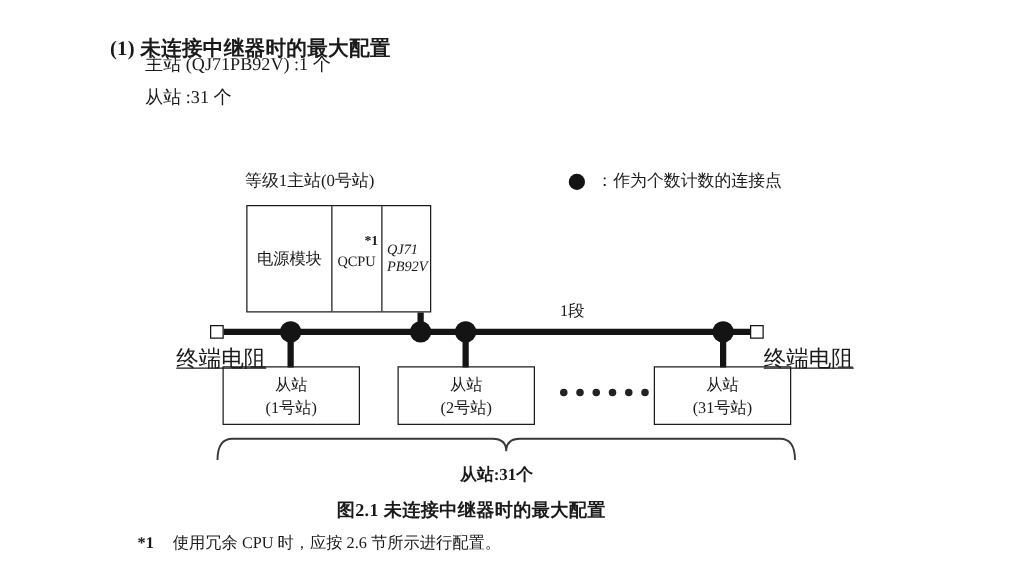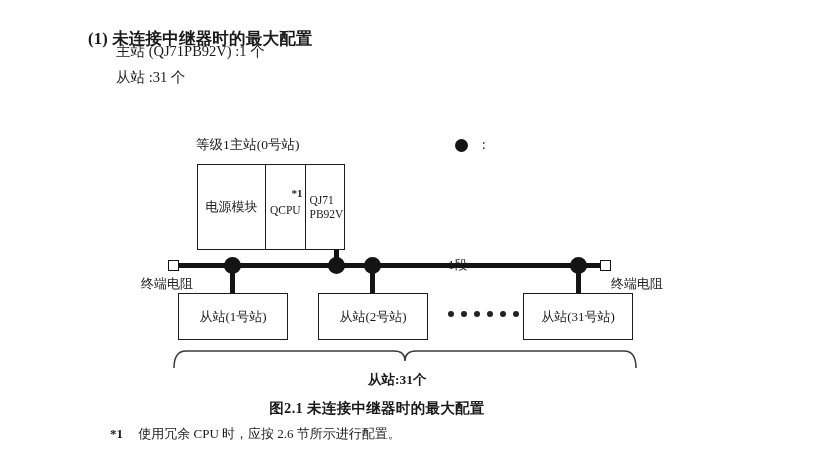--- a/index.html
+++ b/index.html
@@ -108,20 +108,21 @@
     right: 2px;
     font-size: 11px;
     font-weight: bold;
   }
   .cell-pb {
     width: 39px;
     padding-left: 4px;
     font-size: 11.5px;
     line-height: 1.25;
     align-items: center;
+    font-style: italic;
   }
 
   
   .bus {
     position: absolute;
     left: 176px;
     top: 263px;
     width: 432px;
     height: 5px;
     background: #141414;
@@ -133,22 +134,23 @@
     border: 1.4px solid #141414;
     background: #ffffff;
     box-sizing: border-box;
     top: 260px;
   }
   .term-left  { left: 168px; }
   .term-right { left: 600px; }
   .term-label {
     position: absolute;
     top: 275px;
-    font-size: 13px;
-    white-space: nowrap;
+    font-size: 18px;
+    white-space: nowrap;
+    text-decoration: underline;
   }
   .term-label-left  { left: 141px; }
   .term-label-right { left: 611px; }
 
   .node {
     position: absolute;
     width: 17px;
     height: 17px;
     border-radius: 50%;
     background: #141414;
@@ -158,33 +160,32 @@
     position: absolute;
     width: 5px;
     background: #141414;
   }
   .seg-label {
     position: absolute;
     left: 448px;
     top: 240px;
     font-size: 13px;
     white-space: nowrap;
-    margin-top: 16px;
   }
 
   
   .slave {
     position: absolute;
     top: 293px;
     width: 110px;
     height: 47px;
     border: 1.3px solid #1c1c1c;
     box-sizing: border-box;
     display: flex;
-    flex-direction: row;
+    flex-direction: column;
     align-items: center;
     justify-content: center;
     font-size: 13px;
     line-height: 1.35;
   }
   .slave-1  { left: 178px; }
   .slave-2  { left: 318px; }
   .slave-31 { left: 523px; }
 
   .ellipsis {
@@ -250,20 +251,21 @@
   <div class="heading">
     <span>(1)</span>
     <span>未连接中继器时的最大配置</span>
   </div>
   <div class="sub-line l1">主站 (QJ71PB92V) :1 个</div>
   <div class="sub-line l2">从站 :31 个</div>
 
   <div class="legend">
     <span class="legend-dot"></span>
     <span>：</span>
+    <span>作为个数计数的连接点</span>
   </div>
 
   <div class="master-label">等级1主站(0号站)</div>
   <div class="master-box">
     <div class="cell cell-power">
       <span>电源模块</span>
     </div>
     <div class="cell cell-cpu">
       <span class="cpu-text">QCPU</span>
       <span class="cpu-note">*1</span>

